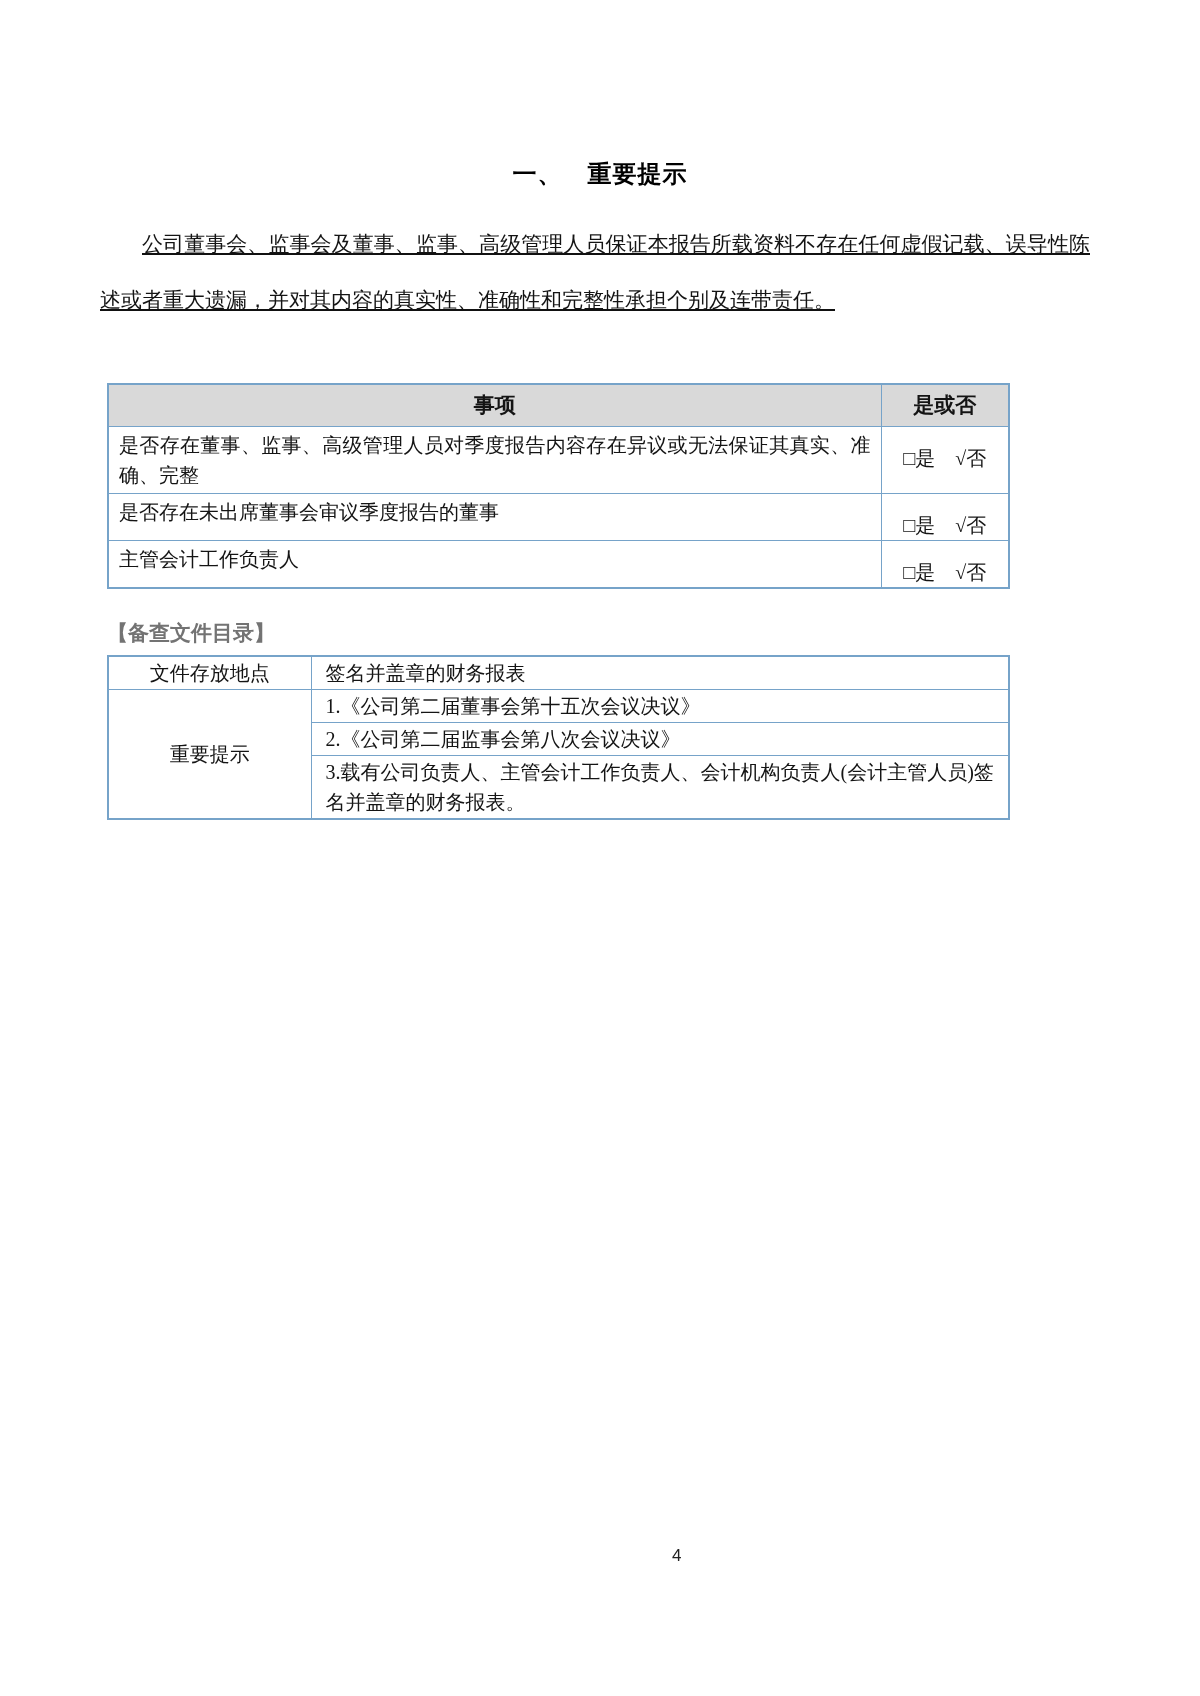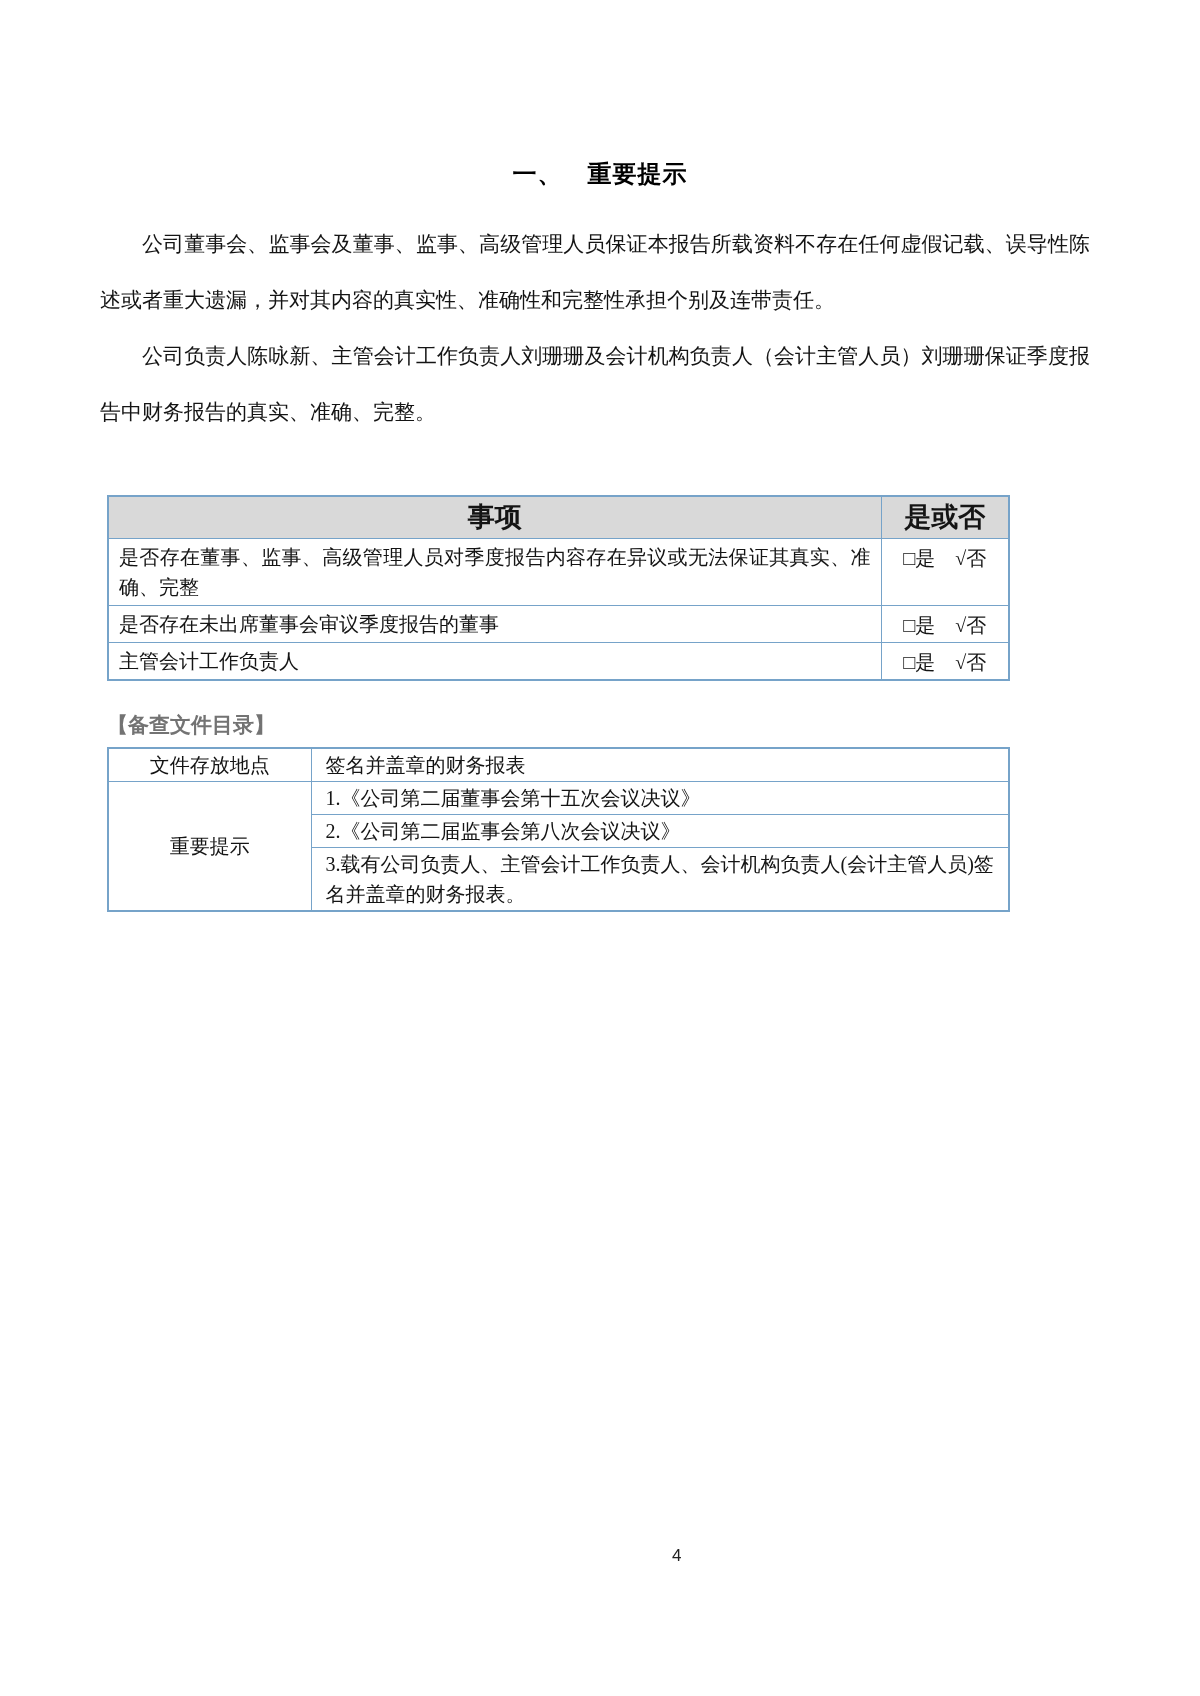--- a/index.html
+++ b/index.html
@@ -20,20 +20,21 @@
     font-family: "Liberation Sans", "DejaVu Sans", sans-serif;
     font-weight: bold;
     font-size: 24px;
     letter-spacing: 1px;
     color: #000000;
   }
   .body-text {
     margin-top: 26px;
     padding-left: 100px;
     padding-right: 110px;
+    text-decoration: underline;
   }
   .body-text p {
     font-size: 21px;
     line-height: 56px;
     text-align: justify;
     text-indent: 2em;
     color: #141414;
   }
   .tbl {
     border-collapse: collapse;
@@ -49,30 +50,30 @@
     line-height: 30px;
   }
   .tbl { border: 2px solid #76a3c9; }
   .matters { margin-top: 55px; }
   .matters th {
     background: #d9d9d9;
     font-weight: bold;
     text-align: center;
     height: 42px;
     vertical-align: middle;
-    font-size: 27px;
+    font-size: 21px;
   }
   .matters td.matter-cell {
     padding: 3px 10px 3px 10px;
     text-align: justify;
     margin-left: 44px;
   }
   .matters td.answer-cell {
     text-align: center;
-    padding-top: 4px;
+    padding-top: 16px;
     white-space: pre;
   }
   .matters tr.row-tall td { height: 66px; }
   .matters tr.row-short td { height: 34px; }
   .section-heading {
     margin-top: 30px;
     margin-left: 107px;
     font-family: "Liberation Sans", "DejaVu Sans", sans-serif;
     font-weight: bold;
     font-size: 21px;
@@ -100,21 +101,20 @@
 </style>
 </head>
 <body>
 
 <div class="page">
 
   <h1 class="doc-title">一、　重要提示</h1>
 
   <div class="body-text">
     <p>公司董事会、监事会及董事、监事、高级管理人员保证本报告所载资料不存在任何虚假记载、误导性陈述或者重大遗漏，并对其内容的真实性、准确性和完整性承担个别及连带责任。</p>
-    <p>公司负责人陈咏新、主管会计工作负责人刘珊珊及会计机构负责人（会计主管人员）刘珊珊保证季度报告中财务报告的真实、准确、完整。</p>
   </div>
 
   <table class="tbl matters">
     <colgroup>
       <col style="width: 773px">
       <col style="width: 128px">
     </colgroup>
     <thead>
       <tr>
         <th>事项</th>

